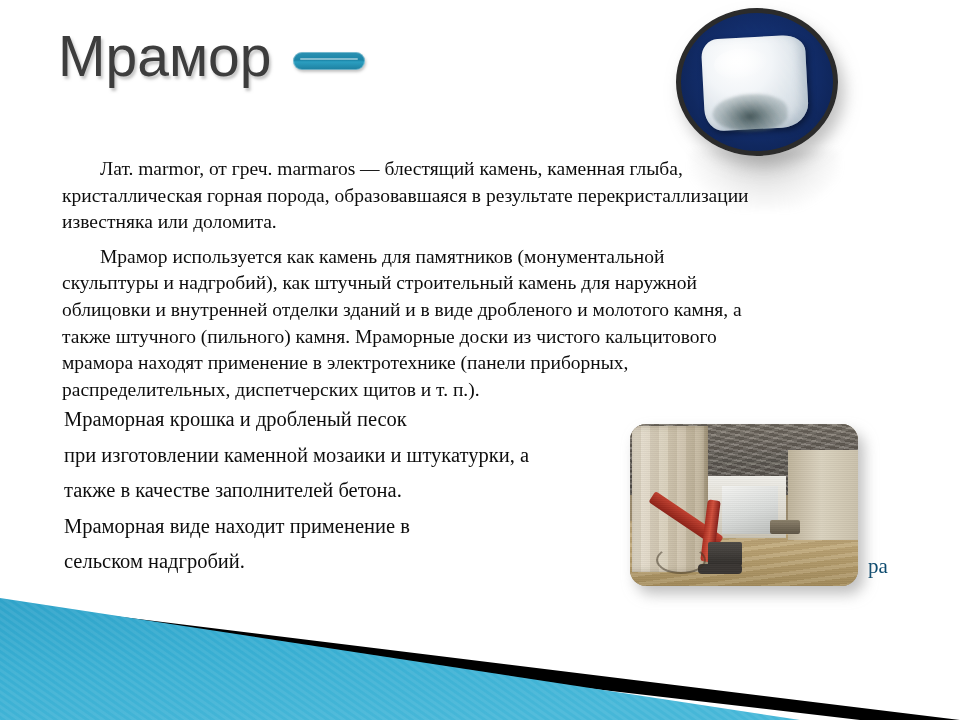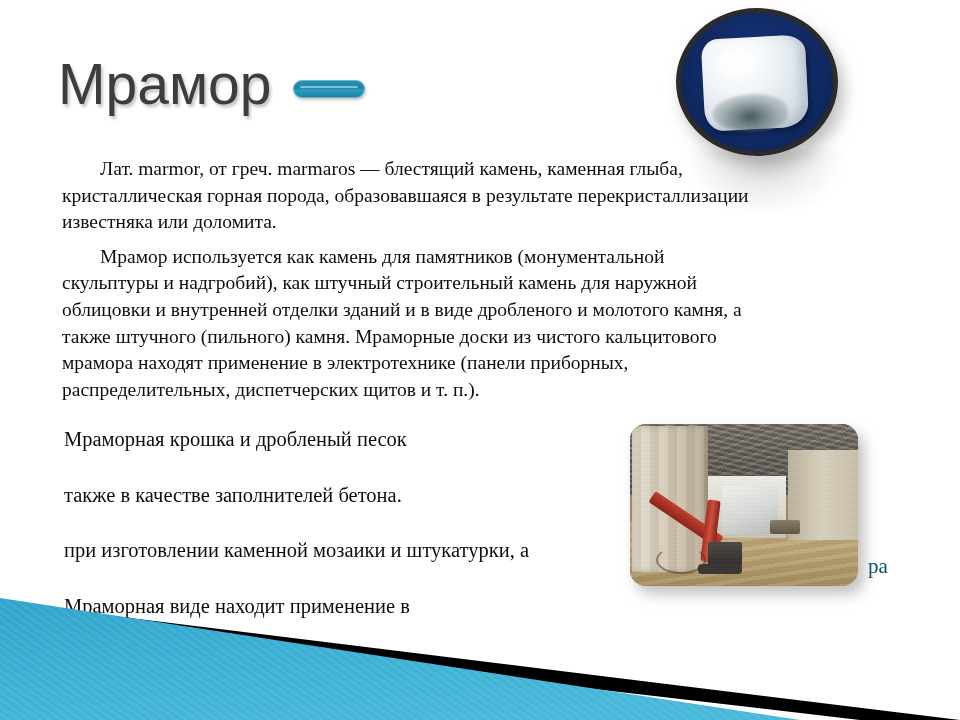--- a/index.html
+++ b/index.html
@@ -16,21 +16,21 @@
     width: 960px;
     height: 720px;
     overflow: hidden;
     background: #ffffff;
   }
 
   
   #title-block {
     position: absolute;
     left: 58px;
-    top: 56px;
+    top: 28px;
     display: flex;
     align-items: center;
     gap: 22px;
   }
   #slide-title {
     font-family: "Liberation Sans", "DejaVu Sans", sans-serif;
     font-size: 57px;
     font-weight: 400;
     color: #3d3d3d;
     letter-spacing: 0px;
@@ -84,21 +84,20 @@
     left: 64px;
     top: 402px;
     width: 600px;
     font-size: 20.5px;
     color: #0d0d0d;
     line-height: 35.5px;
   }
   #body-bottom .ln {
     display: block;
     white-space: nowrap;
-    margin-top: 20px;
   }
 
   
   #tail-note {
     position: absolute;
     left: 868px;
     top: 556px;
     font-size: 21px;
     color: #0c4a6e;
     line-height: 1;
@@ -314,22 +313,22 @@
     <div class="facets"></div>
   </div>
 
   <div id="body-top">
     <p>Лат. marmor, от греч. marmaros — блестящий камень, каменная глыба, кристаллическая горная порода, образовавшаяся в результате перекристаллизации известняка или доломита.</p>
     <p>Мрамор используется как камень для памятников (монументальной скульптуры и надгробий), как штучный строительный камень для наружной облицовки и внутренней отделки зданий и в виде дробленого и молотого камня, а также штучного (пильного) камня. Мраморные доски из чистого кальцитового мрамора находят применение в электротехнике (панели приборных, распределительных, диспетчерских щитов и т. п.).</p>
   </div>
 
   <div id="body-bottom">
     <span class="ln">Мраморная крошка и дробленый песок</span>
+    <span class="ln">при изготовлении каменной мозаики и штукатурки, а</span>
     <span class="ln"> также в качестве заполнителей бетона.</span>
-    <span class="ln">при изготовлении каменной мозаики и штукатурки, а</span>
     <span class="ln">Мраморная виде находит применение в</span>
     <span class="ln">сельском надгробий.</span>
   </div>
 
   <div id="tail-note">ра</div>
 
   <div id="quarry-photo">
     <div class="ceiling"></div>
     <div class="floor"></div>
     <div class="back-wall"></div>

